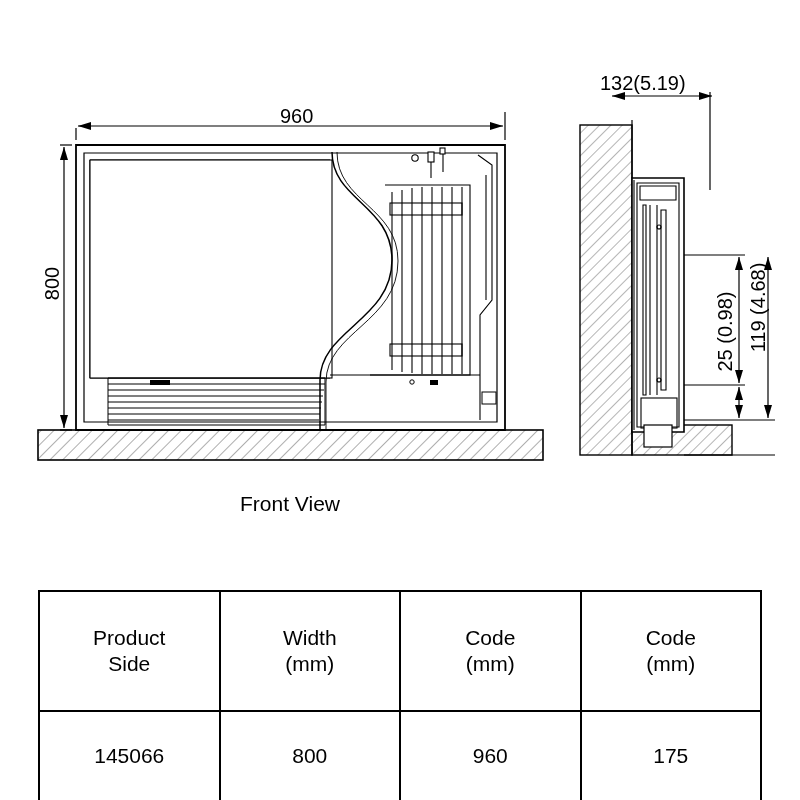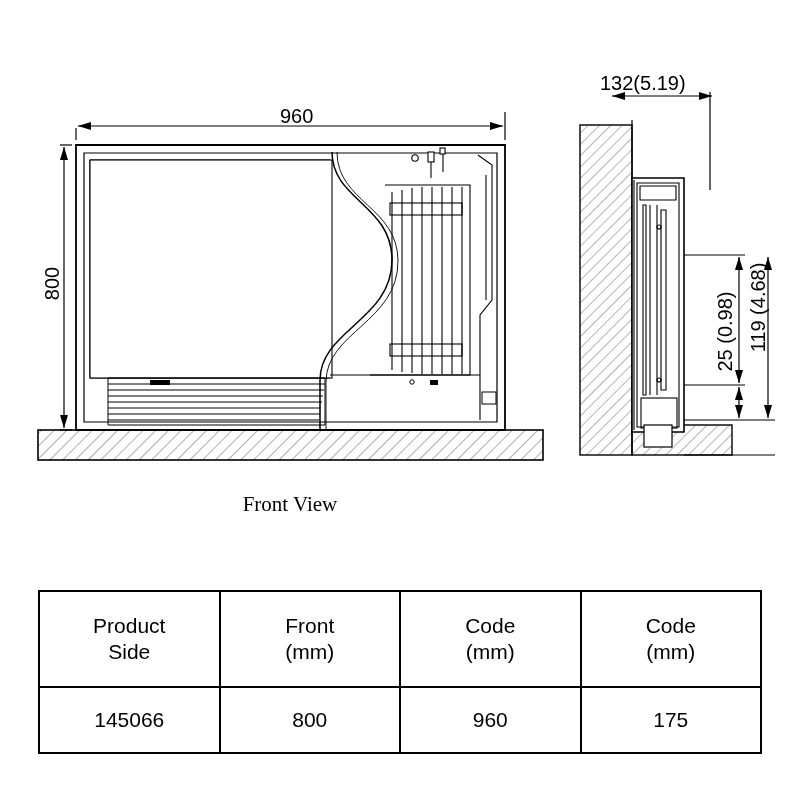--- a/index.html
+++ b/index.html
@@ -45,21 +45,21 @@
     width: 724px;
     border-collapse: collapse;
     table-layout: fixed;
   }
   .spec-table td, .spec-table th {
     border: 2px solid #000;
     text-align: center;
     font-size: 21px;
     font-weight: normal;
     font-family: "Liberation Sans", sans-serif;
-    padding: 4px;
+    padding: 16px;
     line-height: 1.22;
   }
   .spec-table thead td {
     height: 86px;
   }
   .spec-table tbody td {
     height: 56px;
   }
   .hdr-line2 { display: block; }
 </style>
@@ -211,32 +211,32 @@
   <div class="label dim-text" style="left:280px; top:105px;">960</div>
 
   <div class="label dim-text vertical" style="left:36px; top:272px; transform:rotate(-90deg);">800</div>
 
   <div class="label dim-text" style="left:600px; top:72px;">132(5.19)</div>
 
   <div class="label dim-text vertical" style="left:685px; top:320px; transform:rotate(-90deg);">25 (0.98)</div>
 
   <div class="label dim-text vertical" style="left:714px; top:296px; transform:rotate(-90deg);">119 (4.68)</div>
 
-  <div class="label view-title" style="left:190px; top:492px; width:200px;font-family:Liberation Serif, serif;">Front View</div>
+  <div class="label view-title" style="left:190px; top:492px; width:200px;">Front View</div>
 
 
   <table class="spec-table">
     <thead>
       <tr>
         <td>
           <span>Product</span>
           <span class="hdr-line2">Side</span>
         </td>
         <td>
-          <span>Front</span>
+          <span>Width</span>
           <span class="hdr-line2">(mm)</span>
         </td>
         <td>
           <span>Code</span>
           <span class="hdr-line2">(mm)</span>
         </td>
         <td>
           <span>Code</span>
           <span class="hdr-line2">(mm)</span>
         </td>

